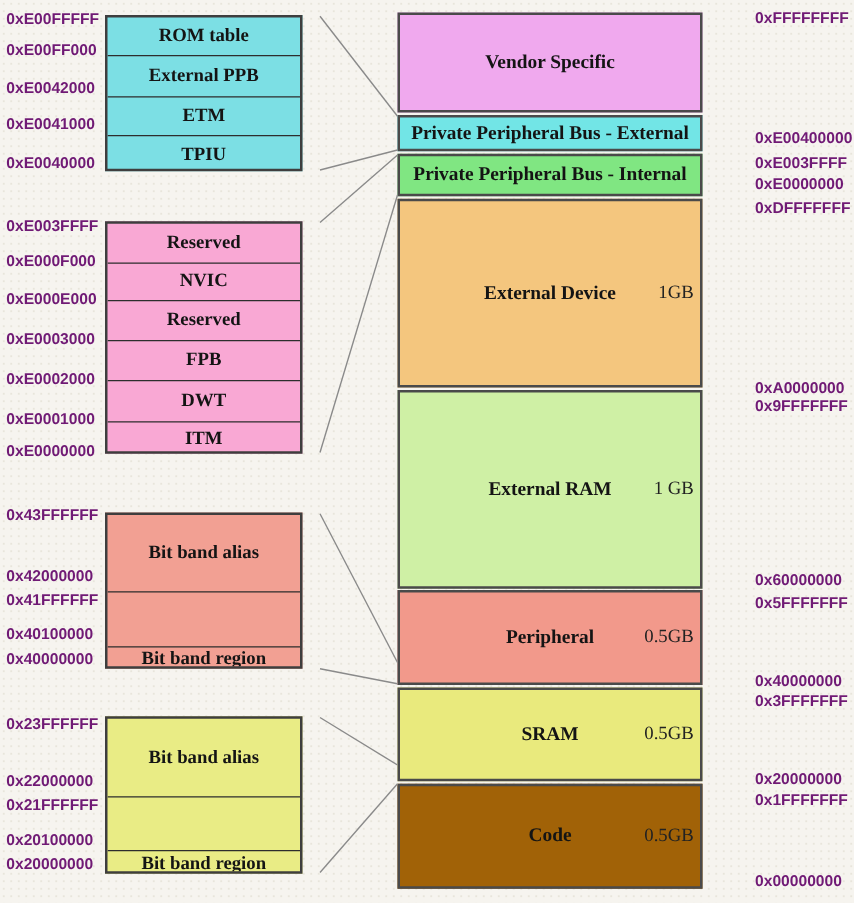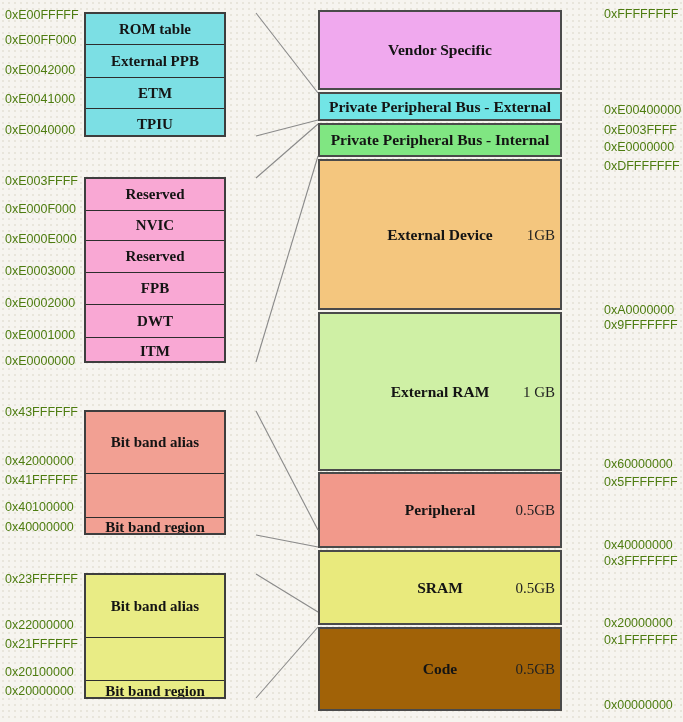--- a/index.html
+++ b/index.html
@@ -7,21 +7,21 @@
     width:683px;height:722px;position:relative;overflow:hidden;
     background-color:#f6f4ef;
     background-image:radial-gradient(circle,#e8e5db 0.8px,rgba(0,0,0,0) 0.9px);
     background-size:6px 6px;
     font-family:"Liberation Sans",sans-serif;
   }
   #stage{position:absolute;inset:0;width:683px;height:722px;}
   *{box-sizing:border-box;}
 
   .mem-box{
-    position:absolute;left:84px;width:142px;
+    position:absolute;left:84px;width:158px;
     border:2px solid #3e3e3e;
     display:flex;flex-direction:column;overflow:hidden;
   }
   .mem-row{
     display:flex;align-items:center;justify-content:center;
     font-family:"Liberation Serif",serif;font-weight:bold;font-size:15px;color:#141414;
   }
   .mem-row + .mem-row{border-top:1.6px solid #2d2d2d;}
 
   .region{
@@ -30,22 +30,22 @@
     display:flex;align-items:center;justify-content:center;
     font-family:"Liberation Serif",serif;font-weight:bold;font-size:15.5px;color:#141414;
     text-align:center;
   }
   .region .size-label{
     position:absolute;right:5px;top:50%;transform:translateY(-50%);
     font-weight:normal;font-size:15px;font-family:"Liberation Serif",serif;color:#222;
   }
 
   .addr{
-    position:absolute;font-weight:normal;font-size:12.5px;line-height:14px;
-    color:#4d7c0f;white-space:nowrap;letter-spacing:0px;
+    position:absolute;font-weight:bold;font-size:12.5px;line-height:14px;
+    color:#701a75;white-space:nowrap;letter-spacing:0px;
   }
   .addr-left{left:5px;}
   .addr-right{left:604px;}
 
   svg.connectors{position:absolute;left:0;top:0;width:683px;height:722px;pointer-events:none;}
 </style>
 </head>
 <body>
 
 <div id="stage">

